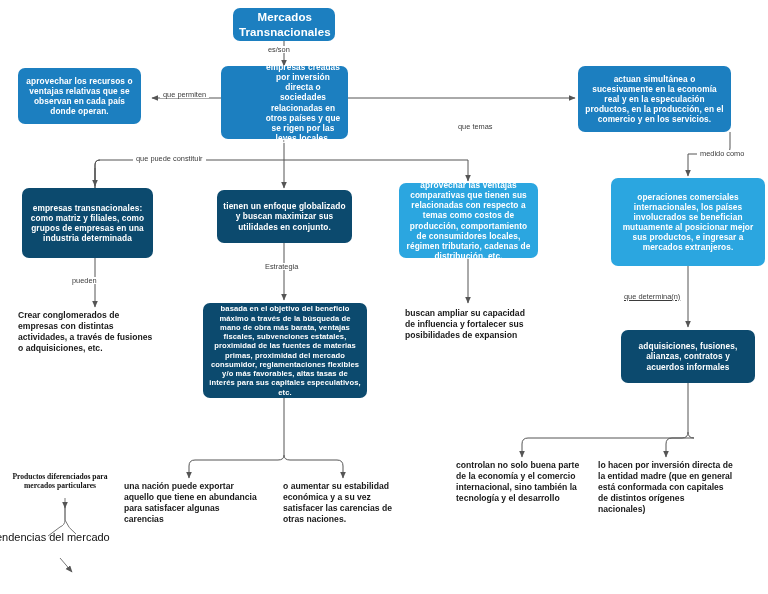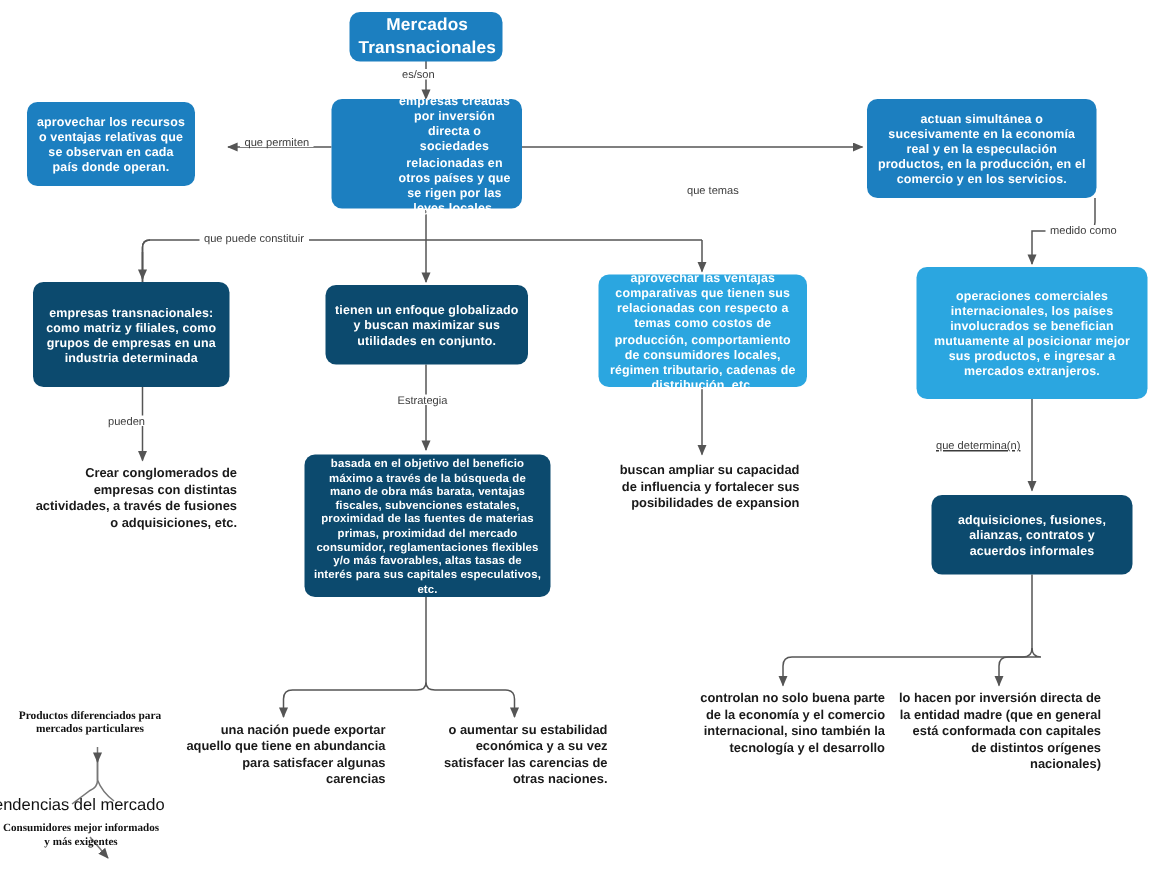--- a/index.html
+++ b/index.html
@@ -25,21 +25,21 @@
     line-height:1.22;
   }
   .node.dark{background:#1c7fc0;}
   .node.mid {background:#2ba6e0;}
   .node.light{background:#0c4a6e;}
 
   .plain{
     position:absolute;
     box-sizing:border-box;
     display:flex;align-items:flex-start;justify-content:center;
-    text-align:right;
+    text-align:left;
     color:#1a1a1a;
     font-weight:bold;
     line-height:1.28;
     background:transparent;
   }
   .serifnote{
     position:absolute;
     text-align:center;
     color:#111;
     font-family:"Liberation Serif","DejaVu Serif",serif;
@@ -112,21 +112,21 @@
   </svg>
 
   <div class="node dark" style="left:233px;top:8px;width:102px;height:33px;font-size:11.5px;">
     <span>Mercados Transnacionales</span>
   </div>
 
   <div class="node dark" style="left:221px;top:66px;width:127px;height:73px;font-size:8.3px;padding-left:43px;">
     <span>empresas creadas por inversión directa o sociedades relacionadas en otros países y que se rigen por las leyes locales.</span>
   </div>
 
-  <div class="node dark" style="left:18px;top:68px;width:112px;height:56px;font-size:8.3px;">
+  <div class="node dark" style="left:18px;top:68px;width:123px;height:56px;font-size:8.3px;">
     <span>aprovechar los recursos o ventajas relativas que se observan en cada país donde operan.</span>
   </div>
 
   <div class="node dark" style="left:578px;top:66px;width:153px;height:66px;font-size:8.3px;">
     <span>actuan simultánea o sucesivamente en la economía real y en la especulación productos, en la producción, en el comercio y en los servicios.</span>
   </div>
 
   <div class="node light" style="left:22px;top:188px;width:131px;height:70px;font-size:8.3px;">
     <span>empresas transnacionales: como matriz y filiales, como grupos de empresas en una industria determinada</span>
   </div>
@@ -176,23 +176,20 @@
   </div>
 
   <div class="serifnote" style="left:2px;top:472px;width:116px;font-size:7.6px;">
     <span>Productos diferenciados para mercados particulares</span>
   </div>
 
   <div class="serifnote" style="left:-4px;top:531px;width:116px;font-size:11px;font-family:'Liberation Sans',sans-serif;font-weight:normal;text-align:left;">
     <span>endencias del mercado</span>
   </div>
 
-  <div class="serifnote" style="left:0px;top:547px;width:108px;font-size:7.4px;">
-    <span>Consumidores mejor informados y más exigentes</span>
-  </div>
 
   <div class="elabel" style="left:265px;top:46px;font-size:7.4px;">
     <span>es/son</span>
   </div>
 
   <div class="elabel" style="left:160px;top:91px;font-size:7.4px;">
     <span>que permiten</span>
   </div>
 
   <div class="elabel" style="left:133px;top:155px;font-size:7.4px;">

